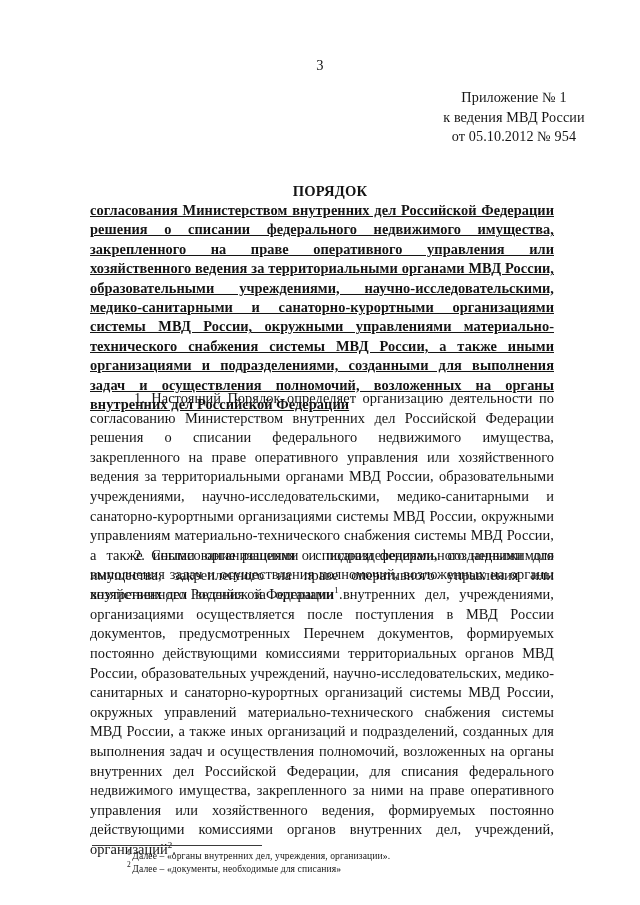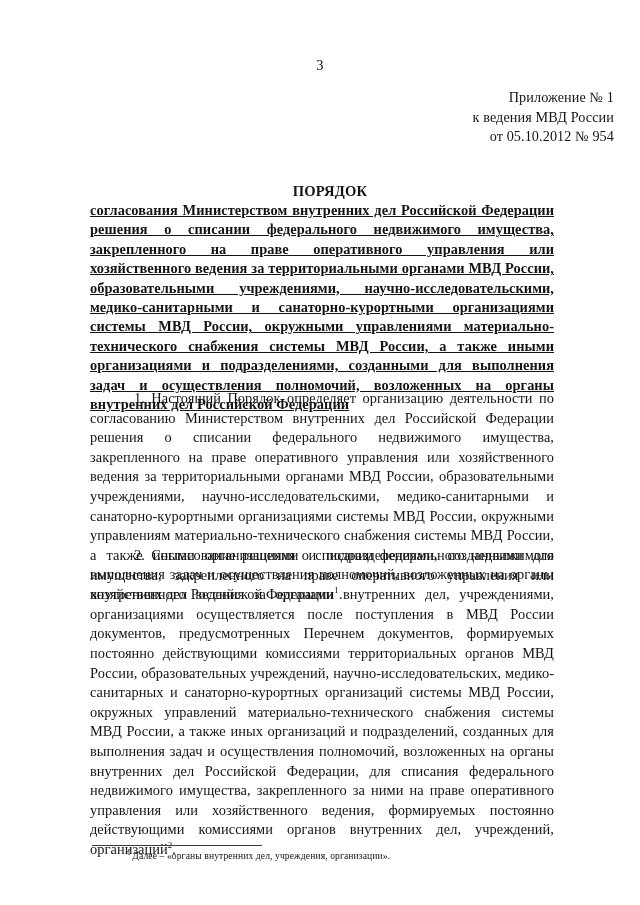--- a/index.html
+++ b/index.html
@@ -35,21 +35,21 @@
   }
 
   
   .appendix-block {
     position: absolute;
     top: 88px;
     left: 414px;
     width: 200px;
     font-size: 14.2px;
     line-height: 19.5px;
-    text-align: right;
+    text-align: center;
     white-space: nowrap;
   }
   .appendix-block div { letter-spacing: 0.1px; }
 
   
   .doc-title {
     position: absolute;
     top: 182px;
     left: 98px;
     width: 464px;
@@ -147,15 +147,16 @@
   </div>
 
   <div class="body-text" id="para-2">
     <p><span>2. Согласование решения о списании федерального недвижимого имущества, закрепленного на праве оперативного управления или хозяйственного ведения за органами внутренних дел, учреждениями, организациями осуществляется после поступления в МВД России документов, предусмотренных Перечнем документов, формируемых постоянно действующими комиссиями территориальных органов МВД России, образовательных учреждений, научно-исследовательских, медико-санитарных и санаторно-курортных организаций системы МВД России, окружных управлений материально-технического снабжения системы МВД России, а также иных организаций и подразделений, созданных для выполнения задач и осуществления полномочий, возложенных на органы внутренних дел Российской Федерации, для списания федерального недвижимого имущества, закрепленного за ними на праве оперативного управления или хозяйственного ведения, формируемых постоянно действующими комиссиями органов внутренних дел, учреждений, организаций</span><sup>2</sup><span>.</span></p>
   </div>
 
   <div class="footnote-rule"></div>
 
   <div class="footnotes">
     <div><sup>1</sup><span>Далее – «органы внутренних дел, учреждения, организации».</span></div>
+    <div><sup>2</sup><span>Далее – «документы, необходимые для списания»</span></div>
   </div>
 
 </div>
 
 </body></html>

